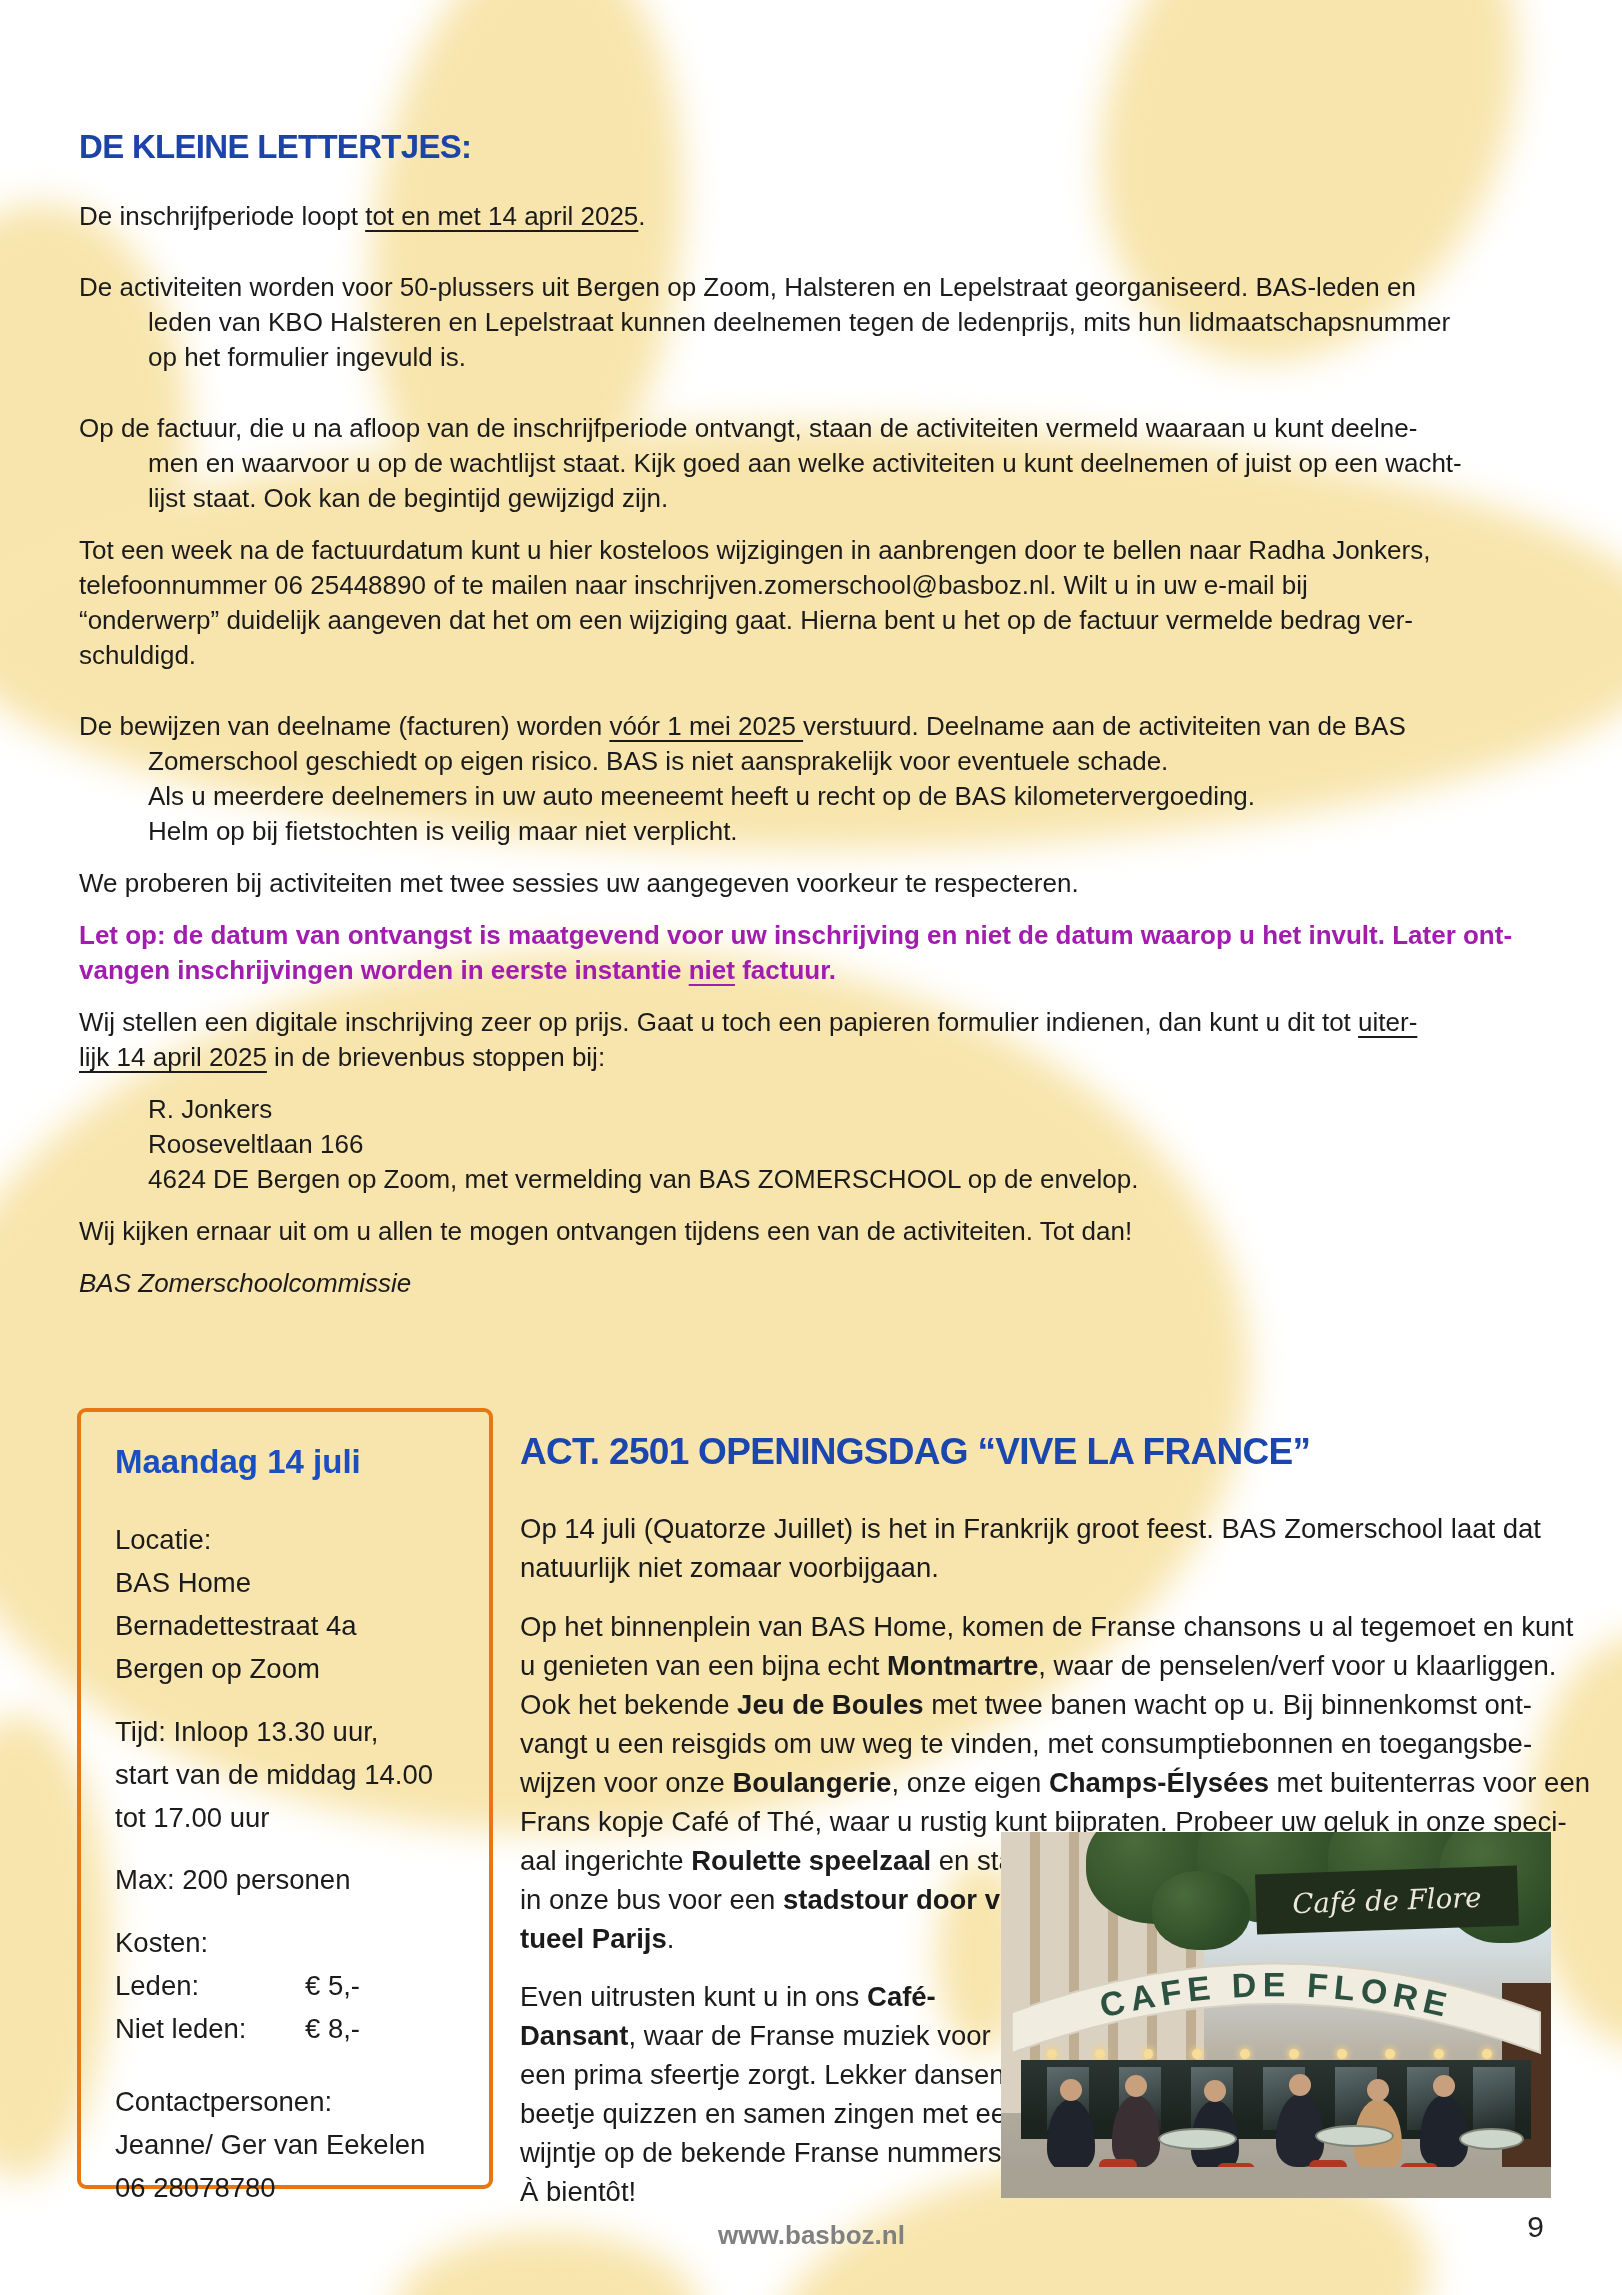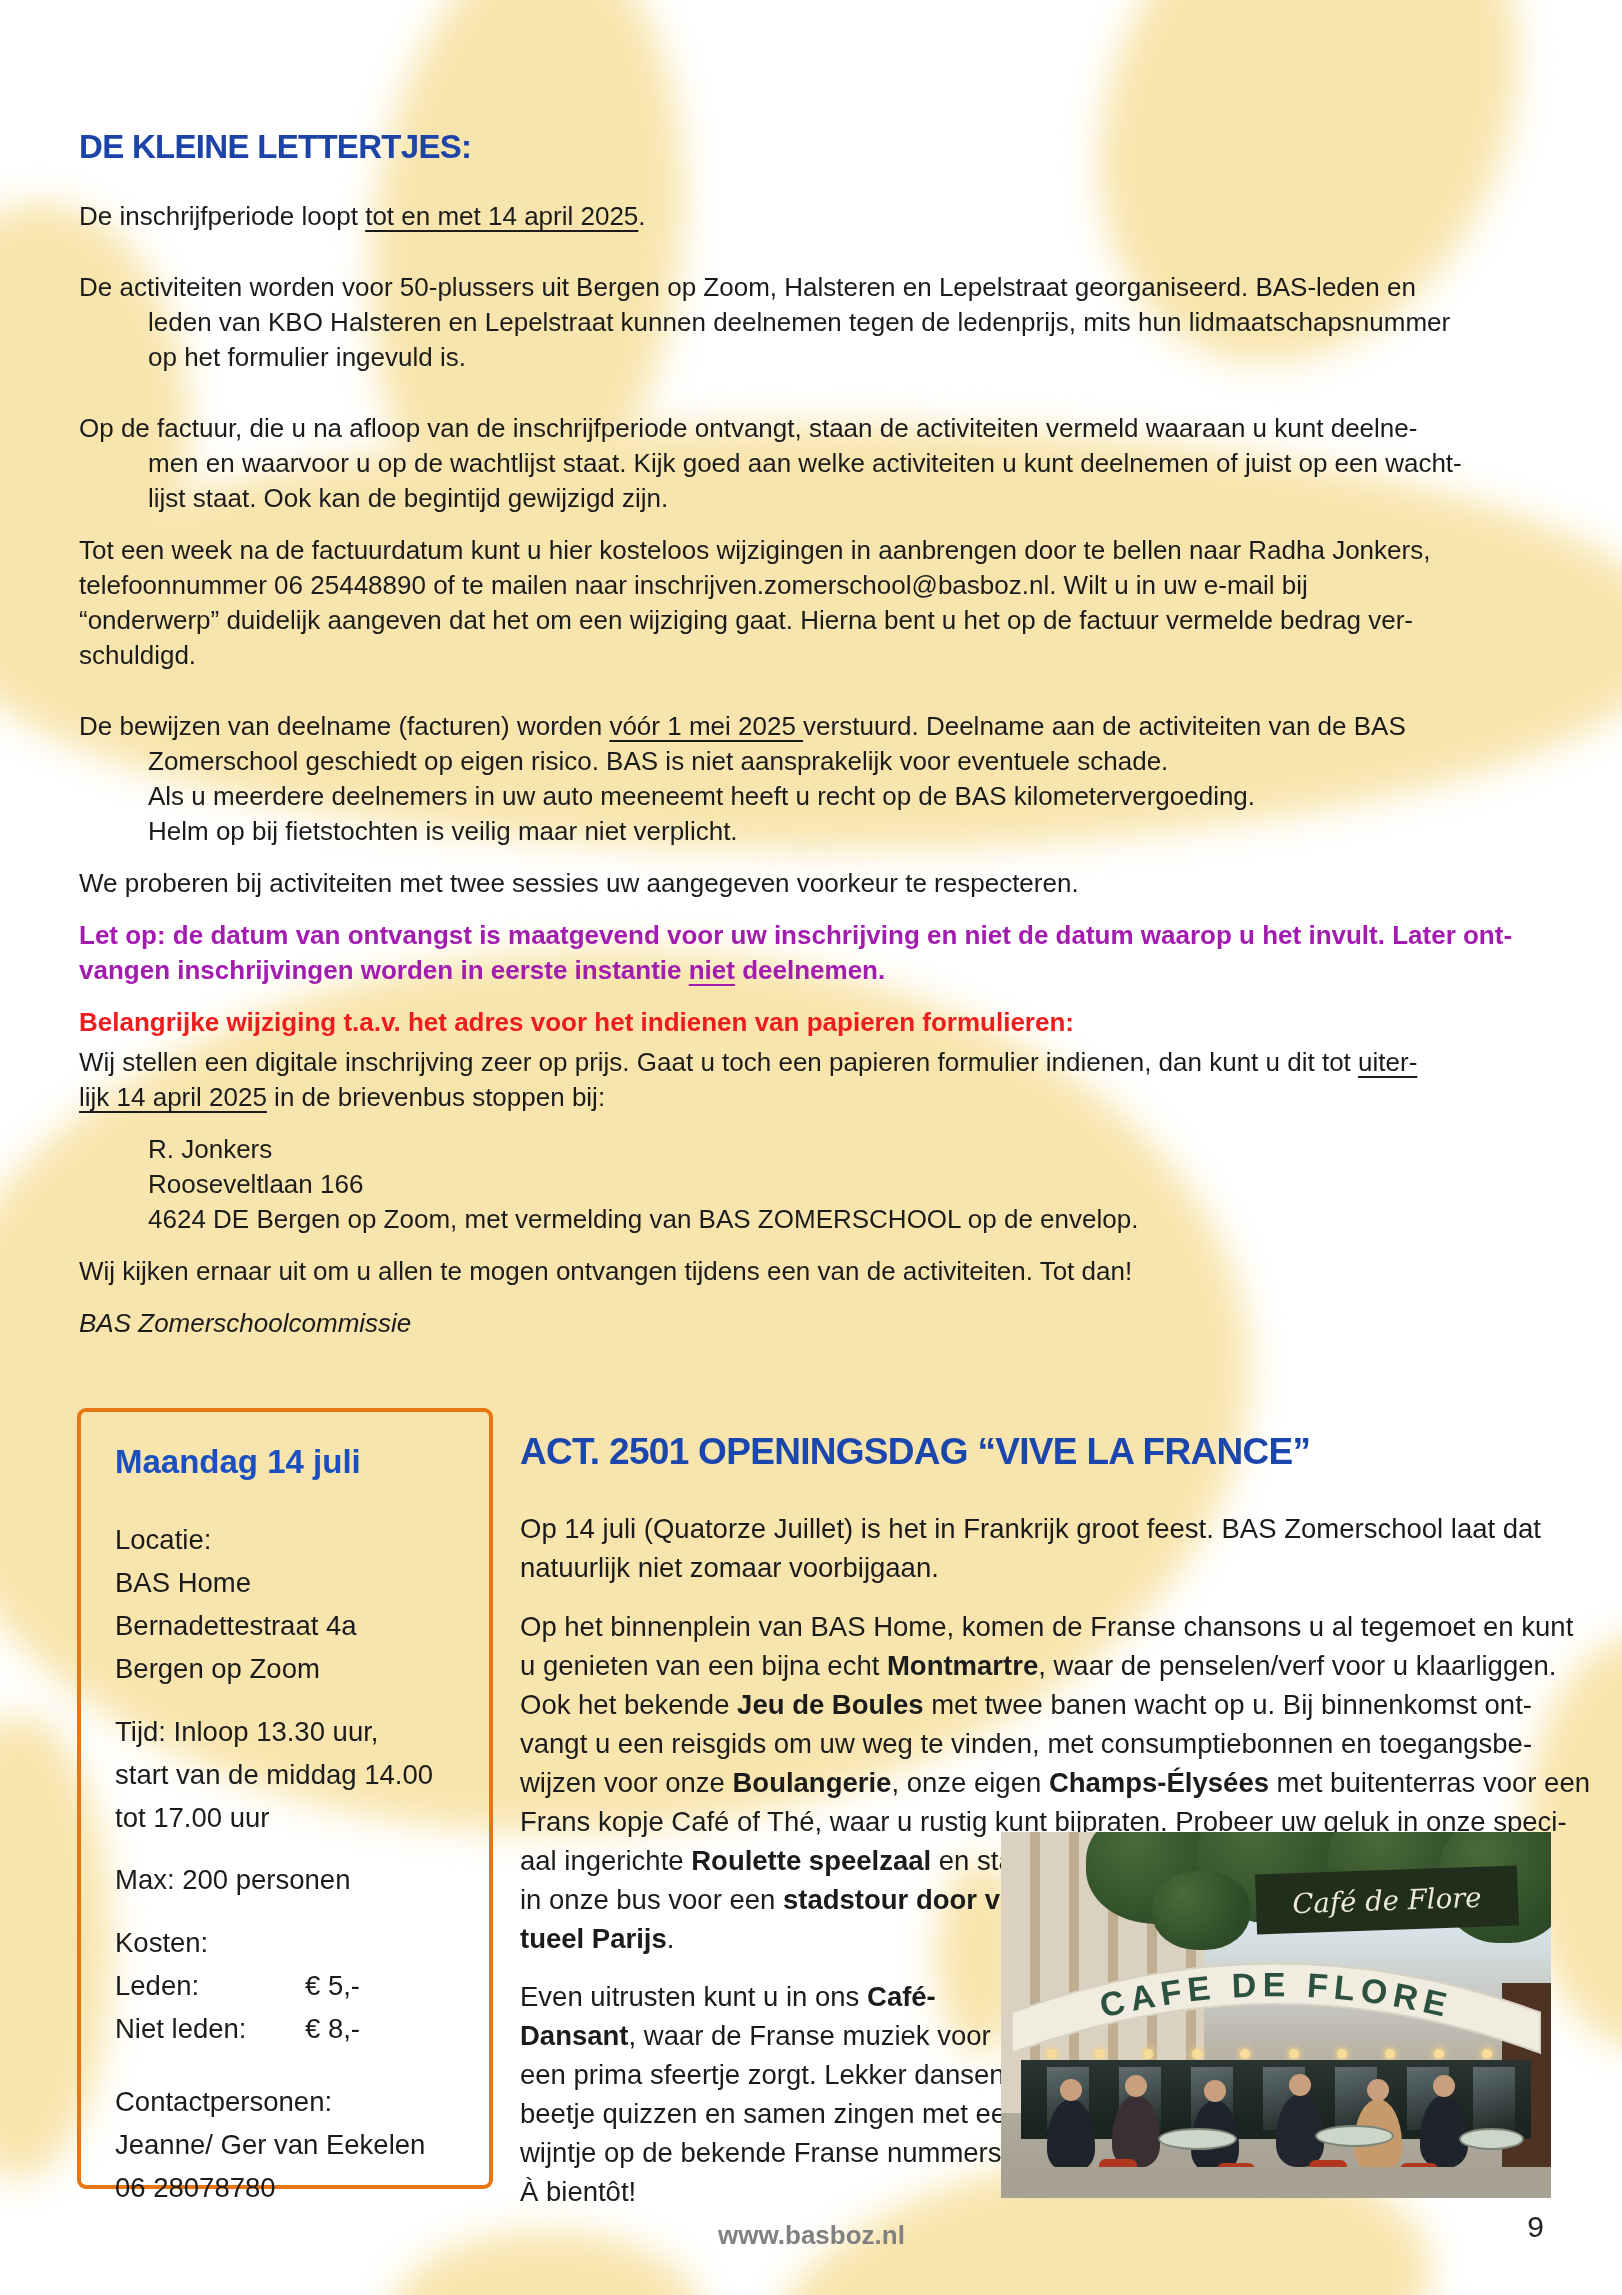--- a/index.html
+++ b/index.html
@@ -86,22 +86,21 @@
     <div class="p">Tot een week na de factuurdatum kunt u hier kosteloos wijzigingen in aanbrengen door te bellen naar Radha Jonkers,
 telefoonnummer 06 25448890 of te mailen naar inschrijven.zomerschool@basboz.nl. Wilt u in uw e-mail bij
 “onderwerp” duidelijk aangeven dat het om een wijziging gaat. Hierna bent u het op de factuur vermelde bedrag ver-
 schuldigd.</div>
     <div class="p hang"><span>De bewijzen van deelname (facturen) worden </span><span style="text-decoration: underline;">vóór 1 mei 2025 </span><span>verstuurd. Deelname aan de activiteiten van de BAS
 Zomerschool geschiedt op eigen risico. BAS is niet aansprakelijk voor eventuele schade.
 Als u meerdere deelnemers in uw auto meeneemt heeft u recht op de BAS kilometervergoeding.
 Helm op bij fietstochten is veilig maar niet verplicht.</span></div>
     <div class="p">We proberen bij activiteiten met twee sessies uw aangegeven voorkeur te respecteren.</div>
     <div class="p boldp"><span>Let op: de datum van ontvangst is maatgevend voor uw inschrijving en niet de datum waarop u het invult. Later ont-
-vangen inschrijvingen worden in eerste instantie </span><span style="text-decoration: underline;">niet</span><span> deelnemen.</span></div>
-    <div class="p redp">Belangrijke wijziging t.a.v. het adres voor het indienen van papieren formulieren:</div>
+vangen inschrijvingen worden in eerste instantie </span><span style="text-decoration: underline;">niet</span><span> factuur.</span></div>
     <div class="p"><span>Wij stellen een digitale inschrijving zeer op prijs. Gaat u toch een papieren formulier indienen, dan kunt u dit tot </span><span style="text-decoration: underline;">uiter-</span><span>
 </span><span style="text-decoration: underline;">lijk 14 april 2025</span><span> in de brievenbus stoppen bij:</span></div>
     <div class="p indent">R. Jonkers
 Rooseveltlaan 166
 4624 DE Bergen op Zoom, met vermelding van BAS ZOMERSCHOOL op de envelop.</div>
     <div class="p">Wij kijken ernaar uit om u allen te mogen ontvangen tijdens een van de activiteiten. Tot dan!</div>
     <div class="p italicp">BAS Zomerschoolcommissie</div>
   </div>
 
   <div id="event-box">

